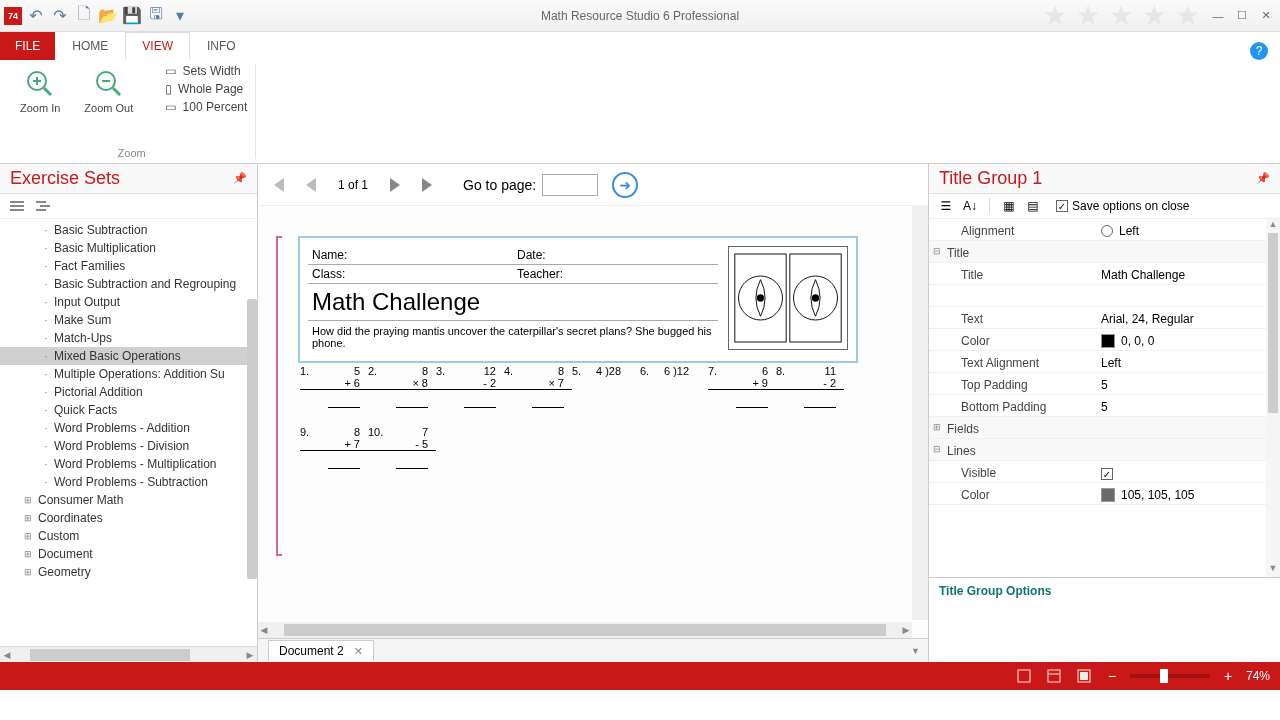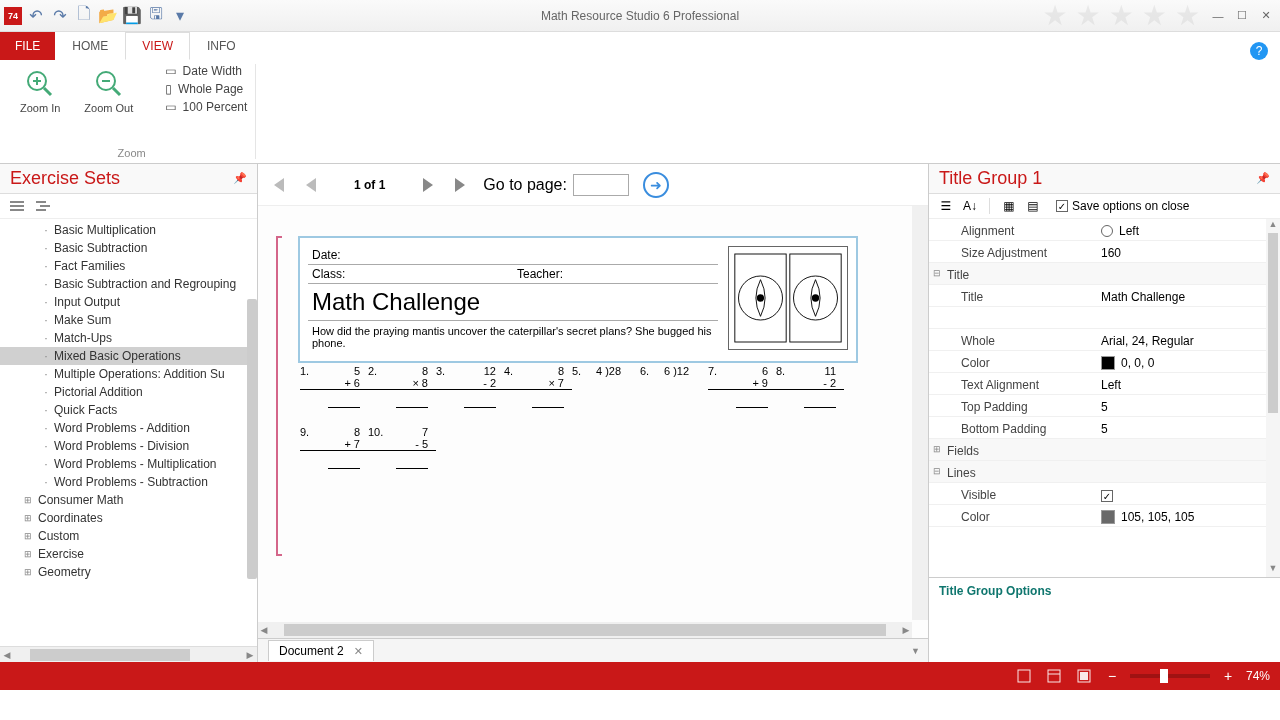--- a/index.html
+++ b/index.html
@@ -49,22 +49,22 @@
 .tree-item.cat::before { content: '⊞'; left: 24px; }
 .tree-scrollbar-v { position: absolute; right: 0; top: 80px; width: 10px; height: 280px; background: #ccc; border-radius: 2px; }
 .panel-hscroll { height: 16px; background: #f0f0f0; display: flex; align-items: center; border-top: 1px solid #ddd; }
 .hscroll-thumb { height: 12px; width: 160px; background: #ccc; margin-left: 16px; }
 .hscroll-arrow { width: 14px; text-align: center; font-size: 9px; color: #888; cursor: pointer; }
 
 .center { flex: 1; display: flex; flex-direction: column; background: #fff; }
 .nav-bar { height: 42px; display: flex; align-items: center; gap: 6px; padding: 0 8px; border-bottom: 1px solid #eee; }
 .nav-btn { width: 26px; height: 26px; cursor: pointer; display: flex; align-items: center; justify-content: center; color: #888; }
 .nav-btn.active { color: #666; }
-.page-text { font-size: 12px; margin: 0 24px; font-weight: bold; }
-.goto-label { font-size: 16px; margin-left: 4px; }
+.page-text { font-size: 12px; margin: 0 8px; }
+.goto-label { font-size: 14px; margin-left: 17px; }
 .goto-input { width: 56px; height: 22px; border: 1px solid #aaa; padding: 0 4px; font-size: 12px; }
 .go-btn { width: 26px; height: 26px; border: 2px solid #3a8dde; border-radius: 50%; color: #3a8dde; display: flex; align-items: center; justify-content: center; cursor: pointer; font-size: 14px; margin-left: 8px; }
 
 .preview-area { flex: 1; background: #fdfdfd; position: relative; overflow: hidden; display: flex; }
 .preview-scroll-v { width: 16px; background: #f0f0f0; position: absolute; right: 0; top: 0; bottom: 18px; }
 .preview-scroll-h { height: 16px; background: #f0f0f0; position: absolute; left: 0; right: 16px; bottom: 0; display: flex; align-items: center; }
 .psh-thumb { height: 12px; background: #ccc; flex: 1; margin: 0 14px; }
 .psh-arrow { width: 12px; text-align: center; font-size: 9px; color: #888; }
 .preview-inner { padding: 30px 20px 30px 40px; }
 .bracket { position: absolute; left: 18px; top: 30px; width: 6px; height: 320px; border-left: 2px solid #d4668a; border-top: 2px solid #d4668a; border-bottom: 2px solid #d4668a; }
@@ -176,21 +176,21 @@
               <circle cx="12" cy="12" r="9" fill="none" stroke="#4a7" stroke-width="2"></circle>
               <line x1="19" y1="19" x2="26" y2="26" stroke="#4a7" stroke-width="3"></line>
               <line x1="8" y1="12" x2="16" y2="12" stroke="#4a7" stroke-width="2"></line>
             </svg>
         </div>
         <div class="zoom-label">Zoom Out</div>
       </div>
       <div class="zoom-list">
         <div class="zoom-item">
             <span>▭</span>
-            <span>Date Width</span>
+            <span>Sets Width</span>
           </div>
         <div class="zoom-item">
             <span>▯</span>
             <span>Whole Page</span>
           </div>
         <div class="zoom-item">
             <span>▭</span>
             <span>100 Percent</span>
           </div>
       </div>
@@ -216,39 +216,39 @@
         </div>
       <div class="tb-btn">
           <svg width="14" height="12">
             <rect x="0" y="1" width="10" height="2" fill="#888"></rect>
             <rect x="4" y="5" width="10" height="2" fill="#888"></rect>
             <rect x="0" y="9" width="10" height="2" fill="#888"></rect>
           </svg>
         </div>
     </div>
     <div class="tree" id="tree">
+        <div class="tree-item leaf">Basic Subtraction</div>
         <div class="tree-item leaf">Basic Multiplication</div>
-        <div class="tree-item leaf">Basic Subtraction</div>
         <div class="tree-item leaf">Fact Families</div>
         <div class="tree-item leaf">Basic Subtraction and Regrouping</div>
         <div class="tree-item leaf">Input Output</div>
         <div class="tree-item leaf">Make Sum</div>
         <div class="tree-item leaf">Match-Ups</div>
         <div class="tree-item leaf selected">Mixed Basic Operations</div>
         <div class="tree-item leaf">Multiple Operations: Addition Su</div>
         <div class="tree-item leaf">Pictorial Addition</div>
         <div class="tree-item leaf">Quick Facts</div>
         <div class="tree-item leaf">Word Problems - Addition</div>
         <div class="tree-item leaf">Word Problems - Division</div>
         <div class="tree-item leaf">Word Problems - Multiplication</div>
         <div class="tree-item leaf">Word Problems - Subtraction</div>
         <div class="tree-item cat">Consumer Math</div>
         <div class="tree-item cat">Coordinates</div>
         <div class="tree-item cat">Custom</div>
-        <div class="tree-item cat">Exercise</div>
+        <div class="tree-item cat">Document</div>
         <div class="tree-item cat">Geometry</div>
         <div class="tree-scrollbar-v"></div>
       </div>
     <div class="panel-hscroll">
       <span class="hscroll-arrow">◀</span>
       <div class="hscroll-thumb"></div>
       <span class="hscroll-arrow" style="margin-left:auto">▶</span>
     </div>
   </div>
 
@@ -279,20 +279,21 @@
       <input class="goto-input" style="">
       <div class="go-btn">➜</div>
     </div>
     <div class="preview-area">
       <div class="bracket"></div>
       <div class="preview-inner">
         <div class="worksheet">
           <div class="ws-header">
             <div class="ws-fields">
               <div class="ws-row">
+                <div class="ws-cell">Name:</div>
                 <div class="ws-cell">Date:</div>
               </div>
               <div class="ws-row">
                 <div class="ws-cell">Class:</div>
                 <div class="ws-cell">Teacher:</div>
               </div>
               <div class="ws-title">Math Challenge</div>
               <div class="ws-instr">How did the praying mantis uncover the caterpillar's secret plans?  She bugged his phone.</div>
             </div>
             <div class="ws-img">
@@ -401,38 +402,34 @@
       </label>
     </div>
     <div class="props">
       <div class="prop-row">
           <div class="prop-label">Alignment</div>
           <div class="prop-value">
             <span class="radio"></span>
             <span>Left</span>
           </div>
         </div>
-      <div class="prop-row">
-          <div class="prop-label">Size Adjustment</div>
-          <div class="prop-value">160</div>
-        </div>
       <div class="prop-row prop-section">
           <div class="prop-label" style="position:relative"><span class="expand">⊟</span><span>Title</span></div>
           <div class="prop-value"></div>
         </div>
       <div class="prop-row">
           <div class="prop-label">Title</div>
           <div class="prop-value">Math Challenge</div>
         </div>
       <div class="prop-row" style="height:20px">
           <div class="prop-label"></div>
           <div class="prop-value"></div>
         </div>
       <div class="prop-row">
-          <div class="prop-label">Whole</div>
+          <div class="prop-label">Text</div>
           <div class="prop-value">Arial, 24, Regular</div>
         </div>
       <div class="prop-row">
           <div class="prop-label">Color</div>
           <div class="prop-value">
             <span class="swatch" style="background:#000"></span>
             <span>0, 0, 0</span>
           </div>
         </div>
       <div class="prop-row">

